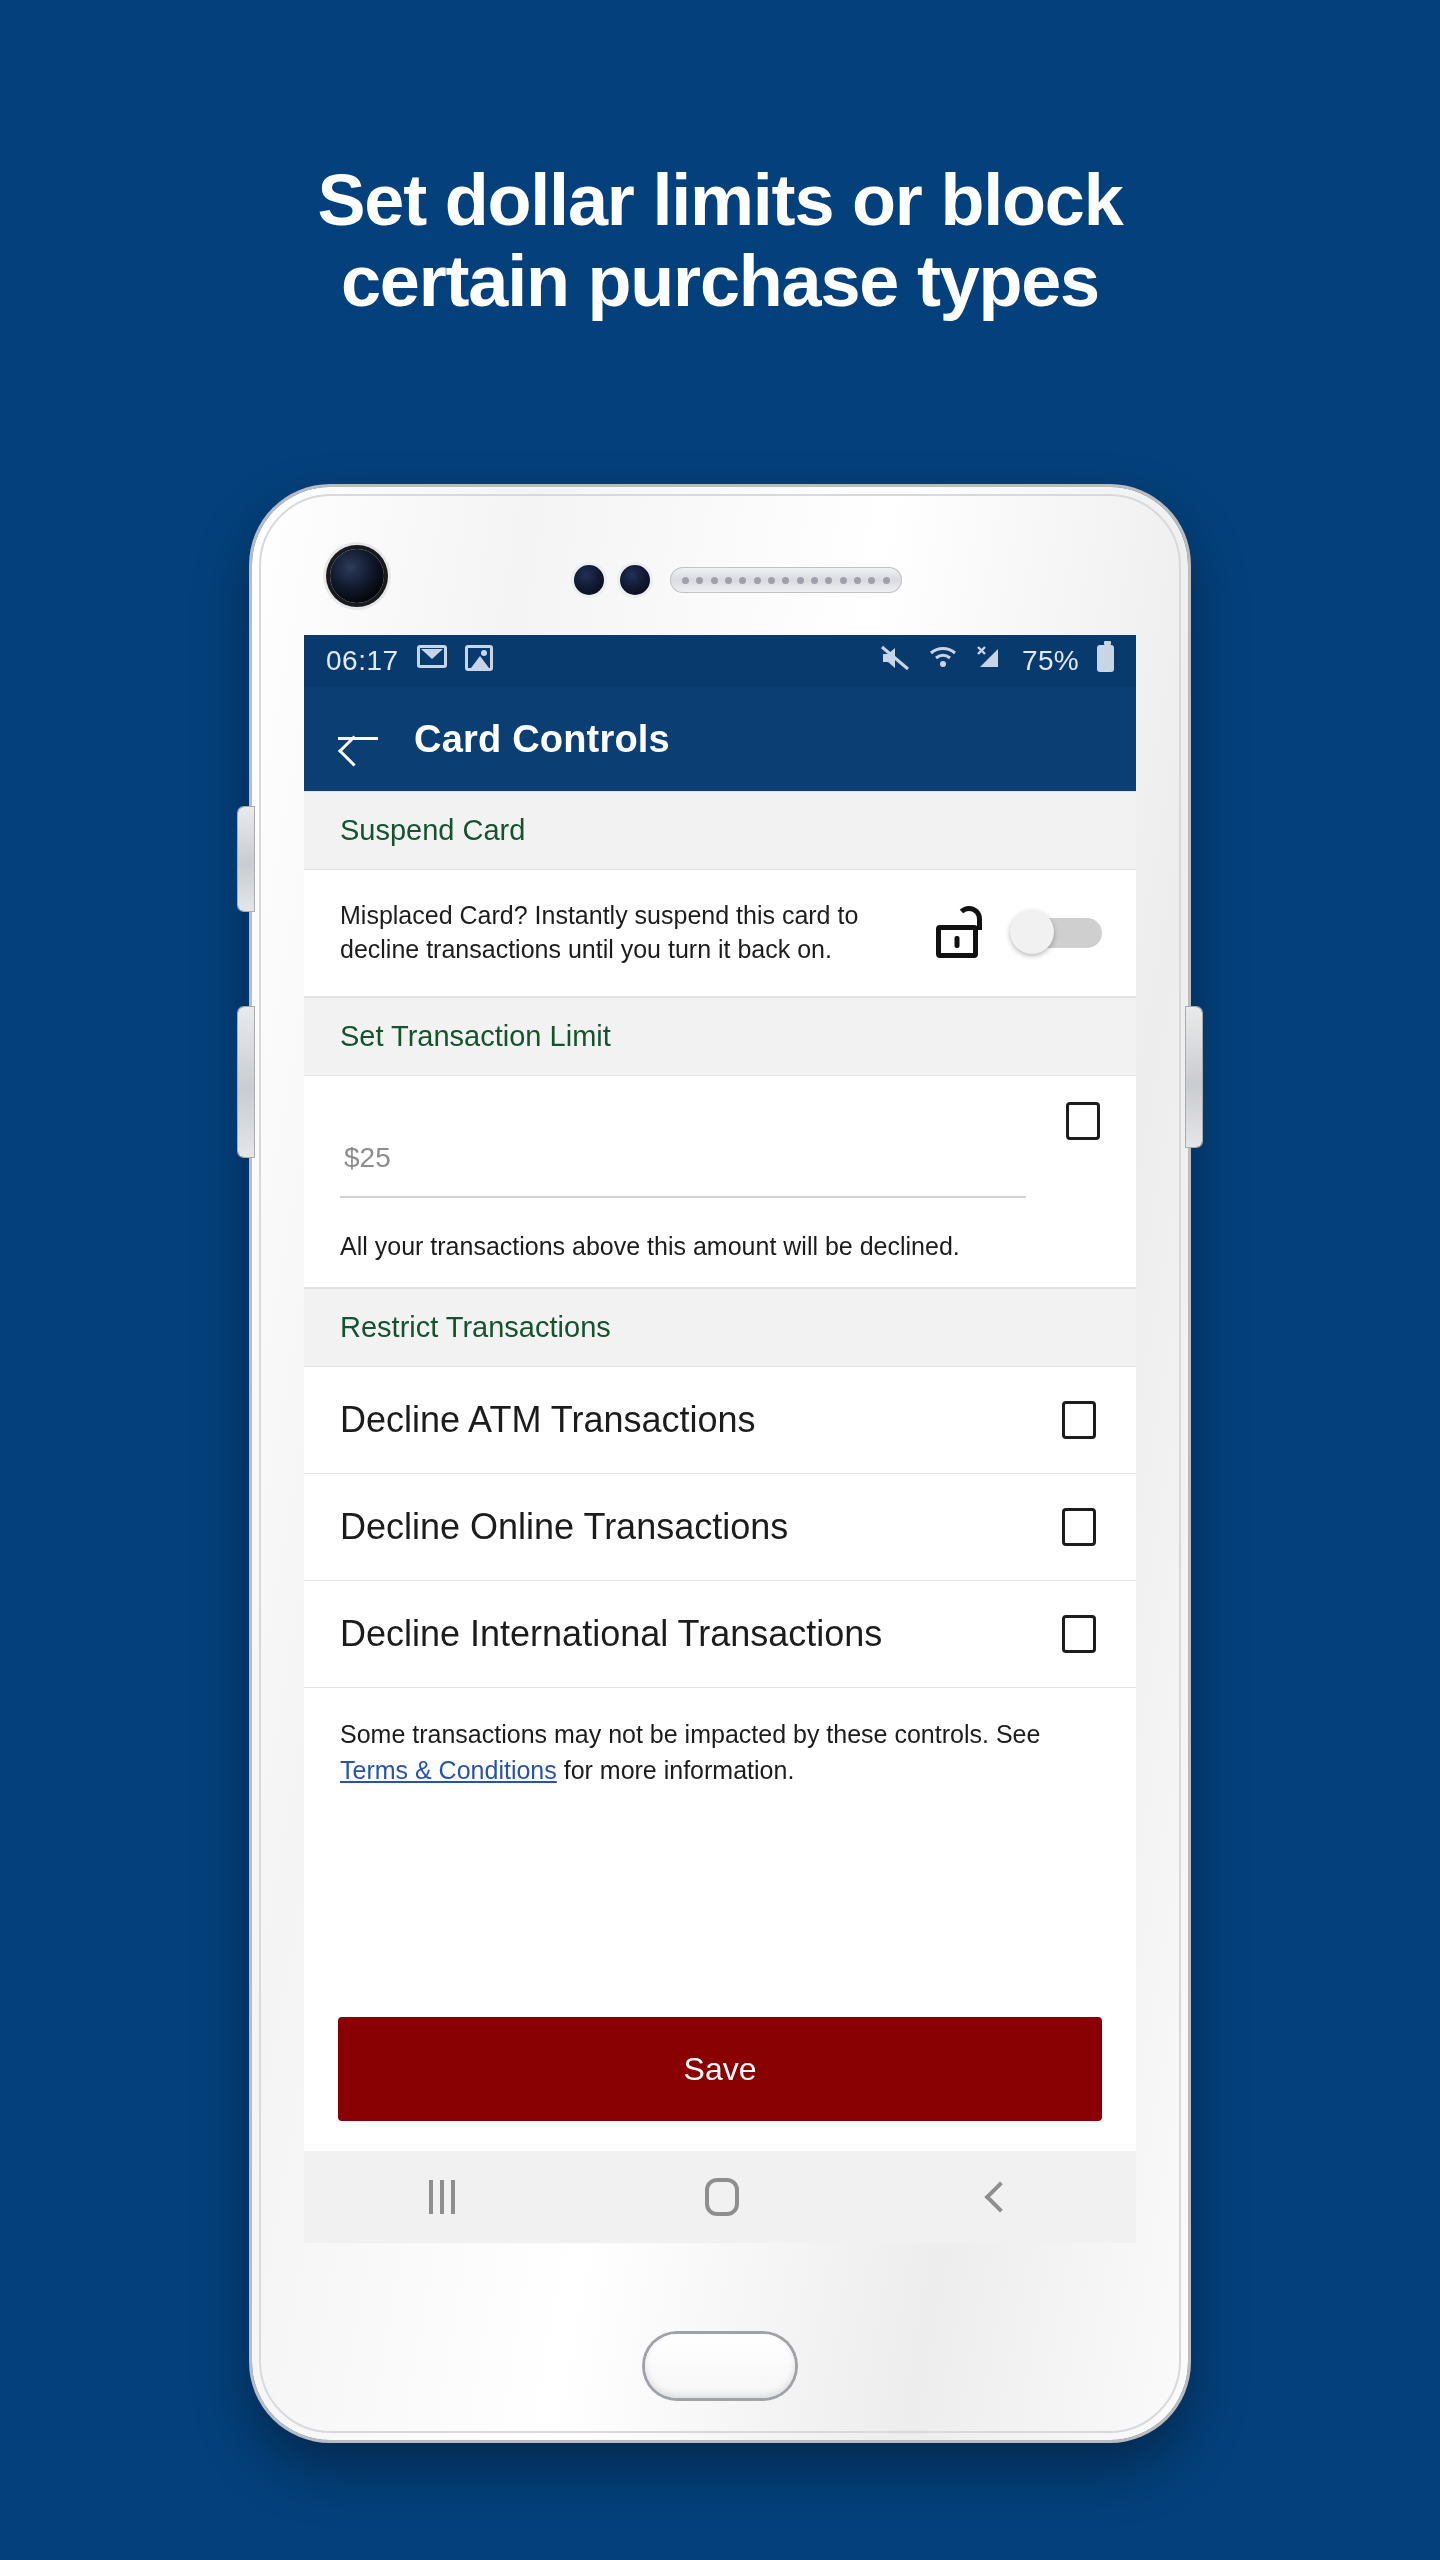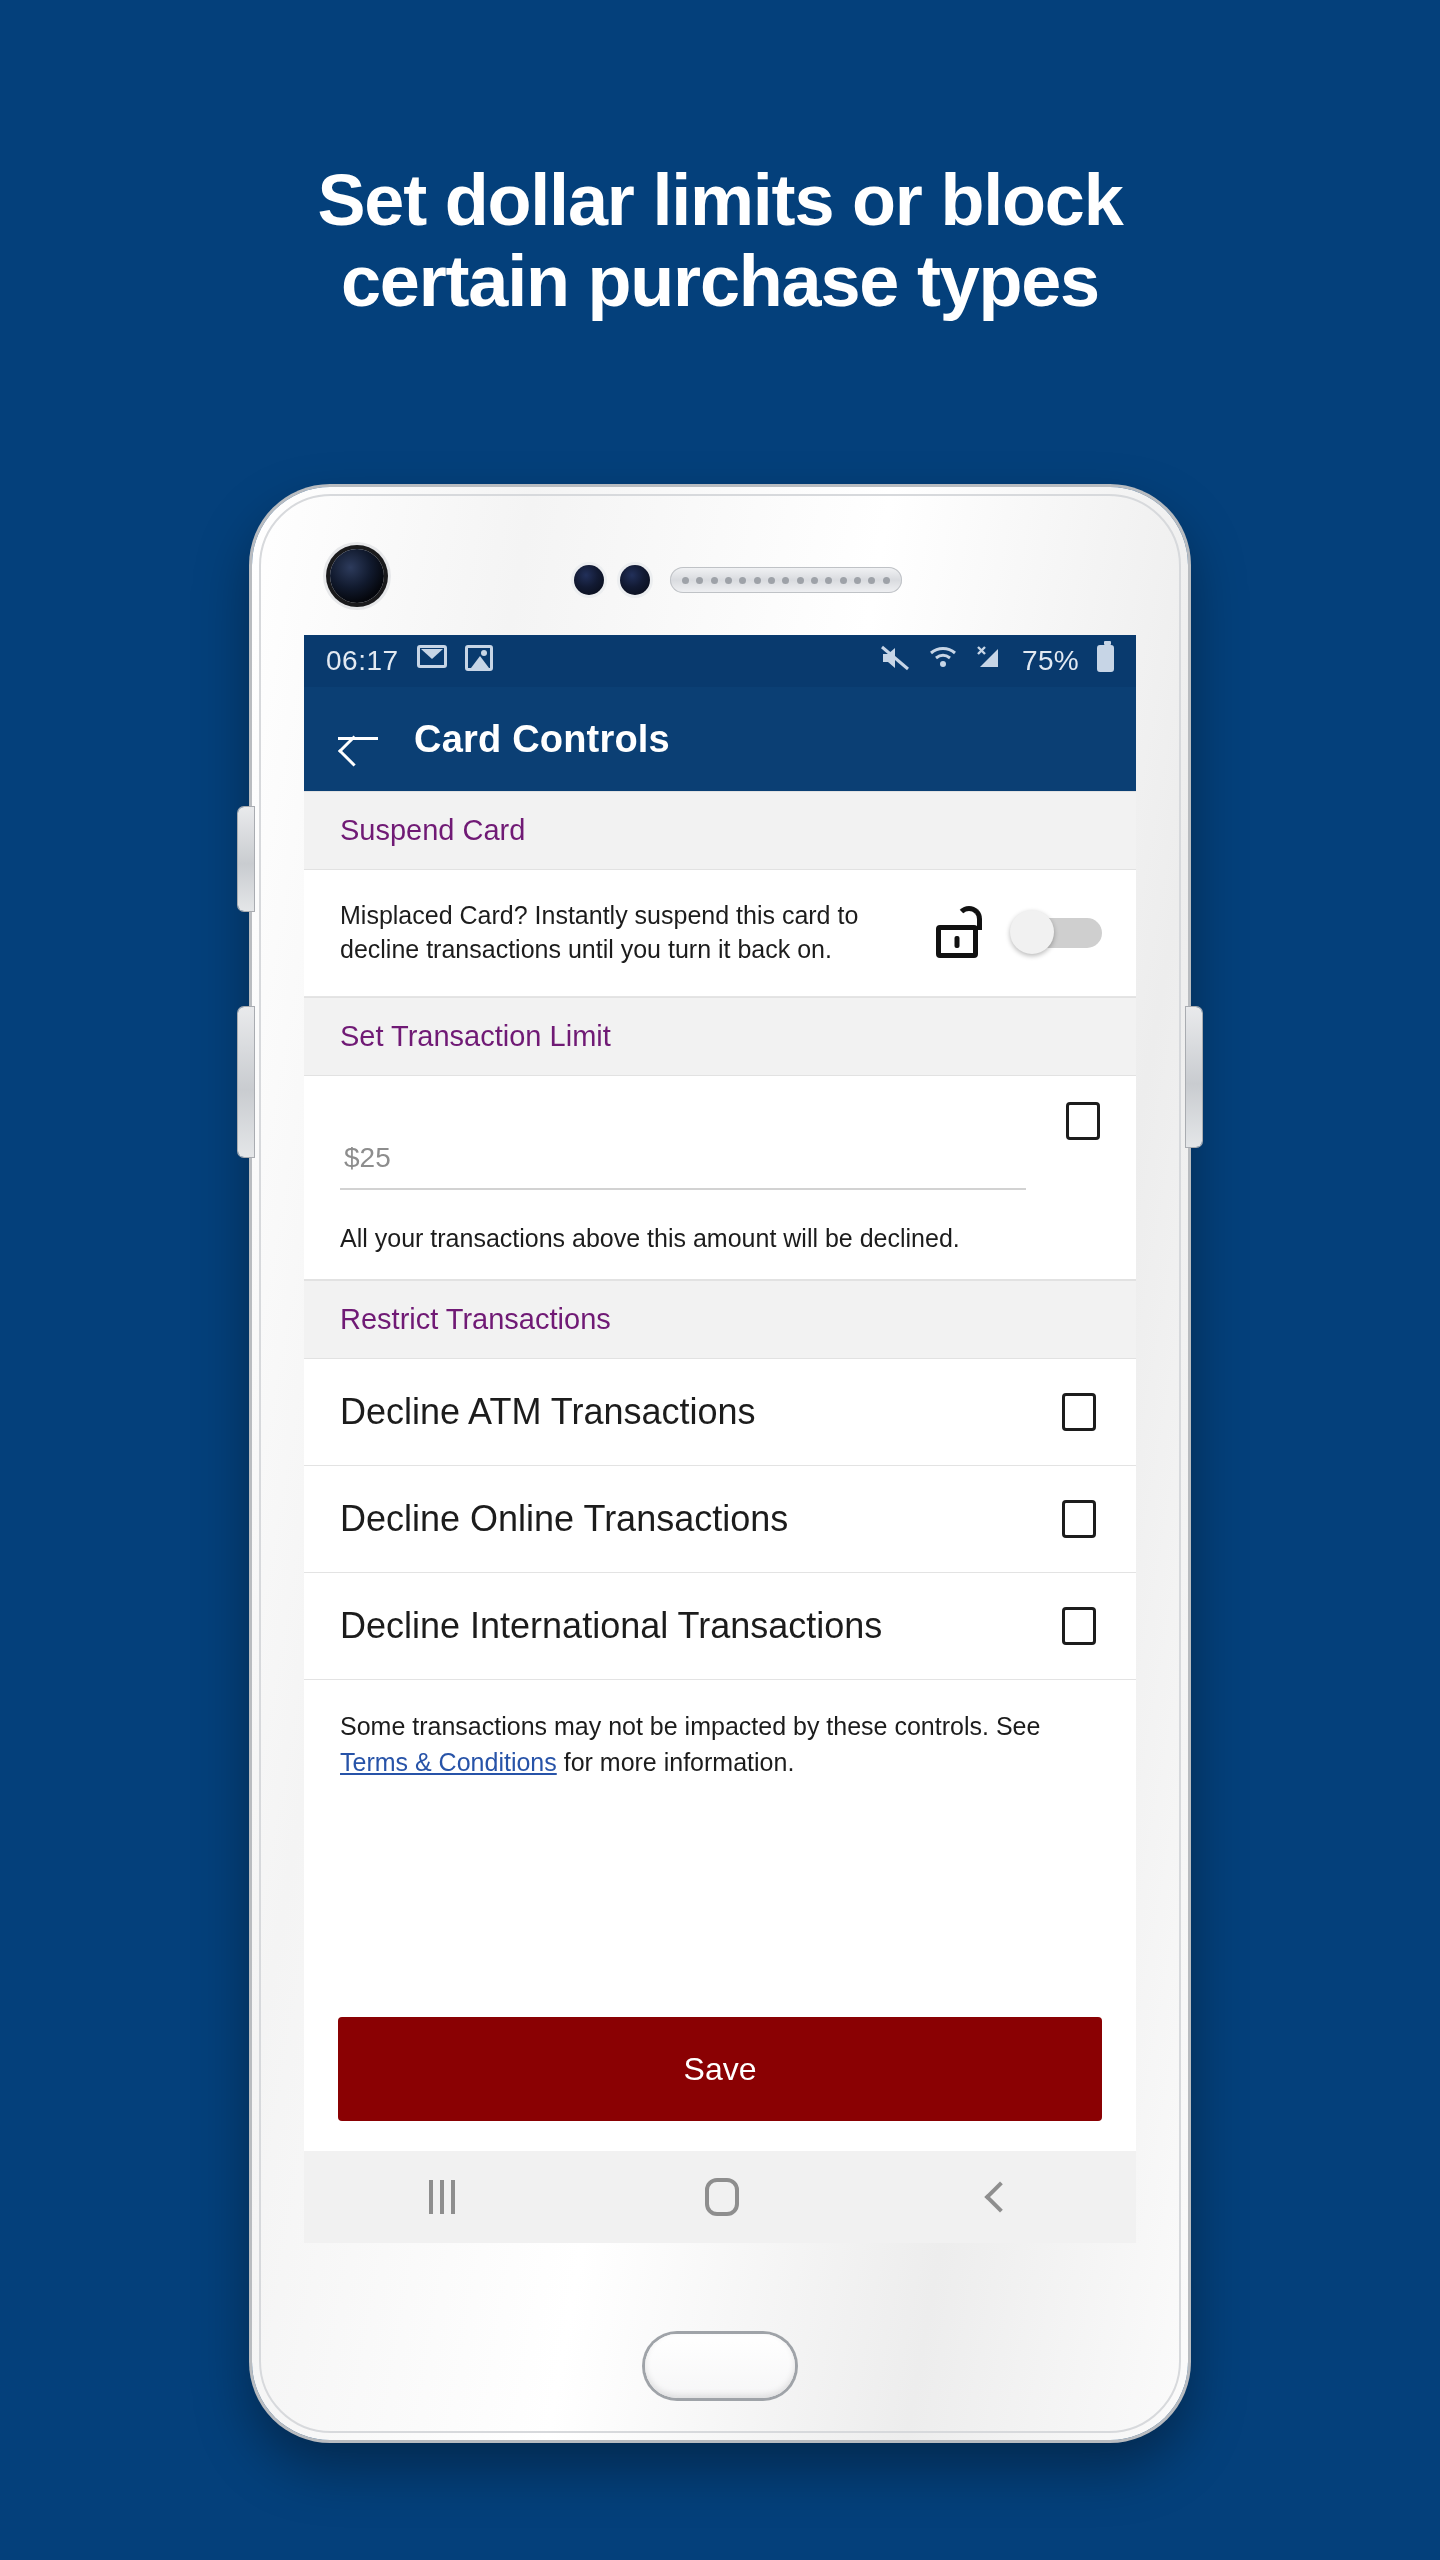--- a/index.html
+++ b/index.html
@@ -103,21 +103,21 @@
     padding: 0 34px; color: #ffffff;
   }
   .back-arrow { width: 40px; height: 34px; position: relative; flex: 0 0 auto; }
   .back-arrow::before { content:""; position:absolute; left:0; top:15px; width:40px; height:3px; background:#fff; }
   .back-arrow::after { content:""; position:absolute; left:0; top:7px; width:19px; height:19px; border-left:3px solid #fff; border-bottom:3px solid #fff; transform: rotate(45deg); transform-origin: left bottom; }
   .appbar-title { font-size: 38px; font-weight: 700; letter-spacing: .2px; }
 
   
   .section-head {
     background: #f2f2f2; border-bottom: 1px solid #e2e2e2; border-top: 1px solid #e2e2e2;
-    padding: 22px 36px; font-size: 29px; color: #701a75;
+    padding: 22px 36px; font-size: 29px; color: #14532d;
   }
 
   .suspend-row {
     display: flex; align-items: center; padding: 28px 34px 30px 36px; gap: 10px;
     border-bottom: 1px solid #e5e5e5; background: #fff;
   }
   .suspend-text { flex: 1; font-size: 25px; line-height: 1.36; color: #1c1c1c; }
 
   .lock-icon { width: 48px; height: 52px; position: relative; flex: 0 0 auto; margin-right: 18px; }
   .lock-body { position: absolute; left: 2px; bottom: 0; width: 42px; height: 33px; border: 5px solid #111; border-radius: 4px; }
@@ -127,21 +127,21 @@
   .toggle { width: 92px; height: 44px; position: relative; flex: 0 0 auto; }
   .toggle-track { position: absolute; right: 0; top: 8px; width: 72px; height: 30px; border-radius: 15px; background: #cfcfcf; }
   .toggle-knob { position: absolute; left: 0; top: 0; width: 44px; height: 44px; border-radius: 50%; background: #f1f1f1; box-shadow: 0 2px 5px rgba(0,0,0,.28); }
 
   .limit-box { background: #fff; padding: 26px 36px 28px 36px; position: relative; }
   .limit-inner { display: flex; align-items: flex-start; }
   .limit-field { flex: 1; margin-top: 40px; margin-right: 40px; }
   .limit-input {
     width: 100%; border: none; border-bottom: 2px solid #d2d2d2; background: transparent;
     font-family: "Liberation Sans", sans-serif; font-size: 28px; color: #8d8d8d;
-    padding: 0 0 14px 4px; outline: none;
+    padding: 0 0 22px 4px; outline: none;
   }
   .limit-input::placeholder { color: #8d8d8d; }
 
   .checkbox {
     width: 34px; height: 38px; border: 3px solid #1c1c1c; border-radius: 4px;
     background: #fff; flex: 0 0 auto;
   }
   .limit-note { background: #fff; padding: 6px 36px 26px 36px; font-size: 25px; color: #1c1c1c; border-bottom: 1px solid #e2e2e2; }
 
   .check-row {

